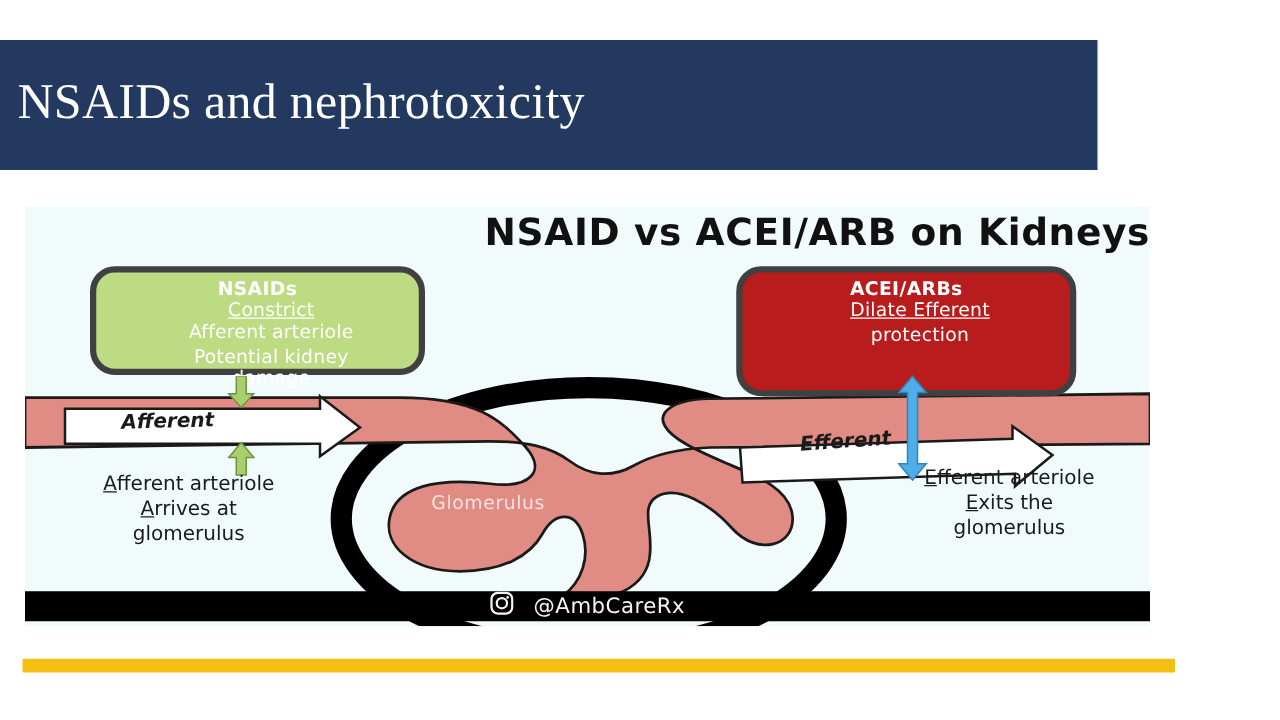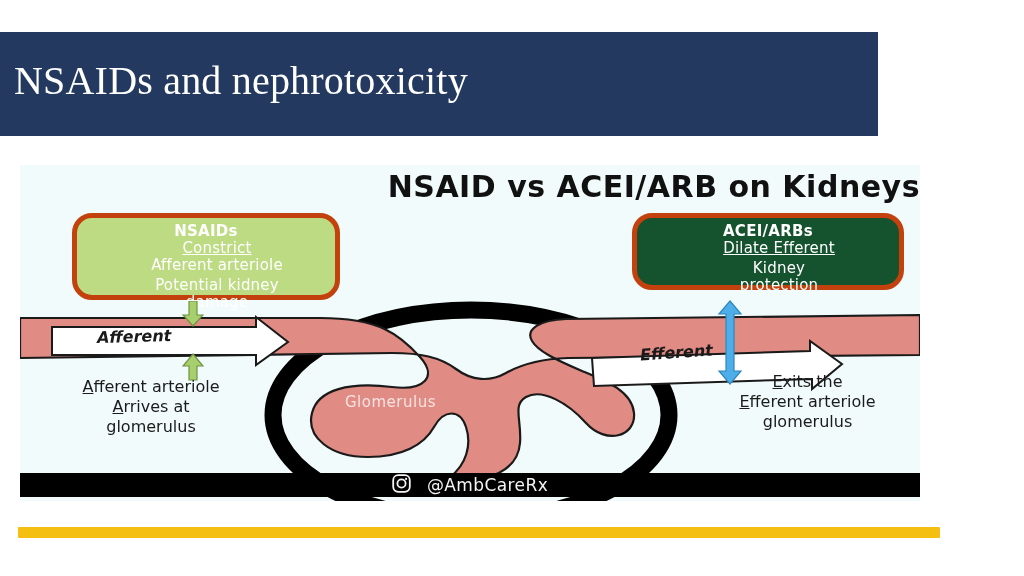--- a/index.html
+++ b/index.html
@@ -58,42 +58,41 @@
     font-size: 30px;
     font-weight: 700;
     letter-spacing: 0.5px;
     color: #111111;
     white-space: nowrap;
   }
 
   
   .info-box {
     position: absolute;
-    border: 5px solid #c2410c;
+    border: 5px solid #404040;
     border-radius: 20px;
     box-sizing: border-box;
     text-align: center;
     color: #ffffff;
     font-family: "DejaVu Sans", sans-serif;
     padding-top: 4px;
   }
   .box-nsaids {
     left: 52px;
     top: 48px;
     width: 268px;
     height: 87px;
     background: #bddb83;
   }
   .box-acei {
     left: 569px;
     top: 48px;
     width: 272px;
-    height: 77px;
-    background: #14532d;
-    margin-left: 43px;
+    height: 104px;
+    background: #b91c1c;
   }
   .box-head {
     font-size: 15px;
     font-weight: 700;
     line-height: 18px;
     letter-spacing: 0.3px;
   }
   .box-line {
     font-size: 15px;
     line-height: 17px;
@@ -243,21 +242,20 @@
     <div class="box-line">Afferent arteriole</div>
     <div class="box-gap"></div>
     <div class="box-line">Potential kidney</div>
     <div class="box-line">damage</div>
   </div>
 
   <div class="info-box box-acei">
     <div class="box-head">ACEI/ARBs</div>
     <div class="box-line u">Dilate Efferent</div>
     <div class="box-gap"></div>
-    <div class="box-line">Kidney</div>
     <div class="box-line">protection</div>
   </div>
 
   <div class="arrow-v arrow-green-down">
     <svg width="22" height="26" viewBox="0 0 22 26">
       <path d="M7,0 L15,0 L15,14 L21,14 L11,25 L1,14 L7,14 Z" fill="#a8cf6e" stroke="#6f9440" stroke-width="1.2"></path>
     </svg>
   </div>
   <div class="arrow-v arrow-green-up">
     <svg width="22" height="28" viewBox="0 0 22 28">
@@ -271,22 +269,22 @@
     </svg>
   </div>
 
   <div class="caption caption-left">
     <div><u>A</u><span>fferent arteriole</span></div>
     <div><u>A</u><span>rrives at</span></div>
     <div>glomerulus</div>
   </div>
 
   <div class="caption caption-right">
+    <div><u>E</u><span>fferent arteriole</span></div>
     <div><u>E</u><span>xits the</span></div>
-    <div><u>E</u><span>fferent arteriole</span></div>
     <div>glomerulus</div>
   </div>
 
   <div class="handle-bar">
     <span class="ig-icon">
       <svg width="19" height="19" viewBox="0 0 19 19">
         <rect x="1.2" y="1.2" width="16.6" height="16.6" rx="5" ry="5" fill="none" stroke="#f4f4f4" stroke-width="1.8"></rect>
         <circle cx="9.5" cy="9.5" r="4.1" fill="none" stroke="#f4f4f4" stroke-width="1.8"></circle>
         <circle cx="14.1" cy="4.9" r="1.1" fill="#f4f4f4"></circle>
       </svg>

